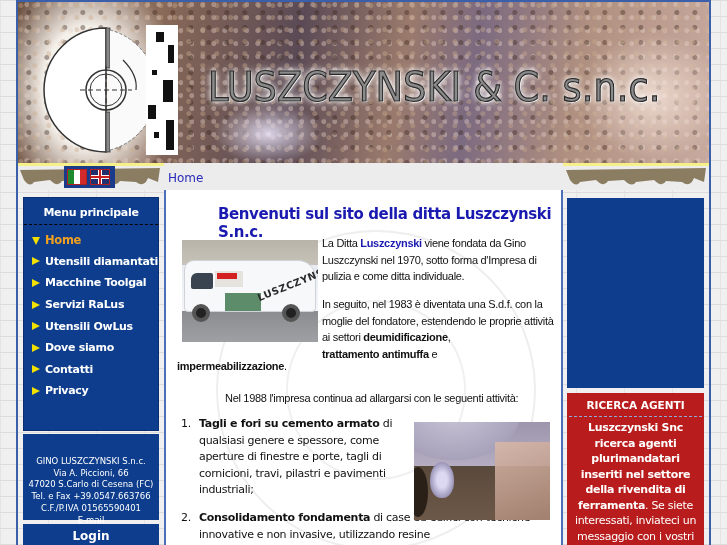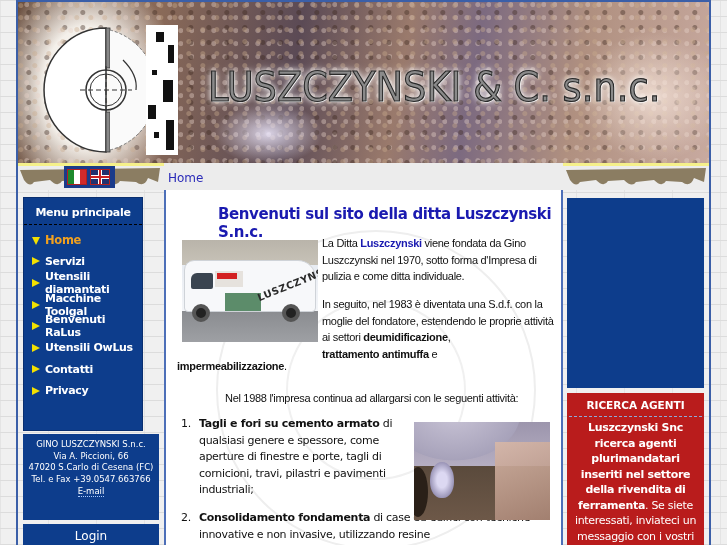--- a/index.html
+++ b/index.html
@@ -81,21 +81,21 @@
     background:
       linear-gradient(90deg, transparent 45%, #cc2020 45%, #cc2020 55%, transparent 55%),
       linear-gradient(transparent 43%, #cc2020 43%, #cc2020 57%, transparent 57%);
   }
   .breadcrumb {
     position: absolute; left: 168px; top: 171px; font-size: 12px; color: #2a2ab8;
     font-family: "DejaVu Sans", sans-serif; text-decoration: none;
   }
   
   .menu-box {
-    position: absolute; left: 23px; top: 197px; width: 120px; height: 234px;
+    position: absolute; left: 23px; top: 197px; width: 136px; height: 234px;
     background: #0d3d8c; border: 1px solid #0a2f70;
   }
   .menu-title {
     color: #ffffff; font-weight: bold; font-size: 11px; text-align: center;
     padding-top: 8px; height: 27px;
     border-bottom: 1px dashed #000000;
     font-family: "DejaVu Sans", sans-serif; letter-spacing: -0.3px;
   }
   .menu-list { list-style: none; padding-top: 4px; }
   .menu-item {
@@ -109,28 +109,28 @@
     border-top: 4.5px solid transparent; border-bottom: 4.5px solid transparent;
     border-left: 8px solid #f2e000;
   }
   .tri.down {
     border-left: 4.5px solid transparent; border-right: 4.5px solid transparent;
     border-top: 8px solid #f2e000; border-bottom: none; margin-top: 2px;
   }
   .contact-box {
     position: absolute; left: 23px; top: 434px; width: 136px; height: 86px;
     background: #0d3d8c; color: #ffffff; text-align: center;
-    font-size: 8.5px; padding-top: 5px; line-height: 11.7px;
+    font-size: 8.5px; padding-top: 22px; line-height: 11.7px;
     font-family: "DejaVu Sans", sans-serif;
   }
   .contact-box .email { text-decoration: none; color: #ffffff; border-bottom: 1px dotted #aaccff; cursor: pointer; }
   .login-box {
     position: absolute; left: 23px; top: 524px; width: 136px; height: 21px;
     background: #0d3d8c; color: #ffffff; text-align: center;
-    font-size: 12px; font-weight: normal; padding-top: 5px; cursor: pointer;
+    font-size: 12px; font-weight: bold; padding-top: 5px; cursor: pointer;
     font-family: "DejaVu Sans", sans-serif;
   }
   .col-sep-left { position: absolute; left: 164px; top: 190px; width: 2px; height: 355px; background: #4d6fb8; }
   .col-sep-right { position: absolute; left: 561px; top: 190px; width: 2px; height: 355px; background: #4d6fb8; }
   
   .main {
     position: absolute; left: 166px; top: 190px; width: 395px; height: 355px;
     background: #ffffff; overflow: hidden;
   }
   .watermark {
@@ -251,54 +251,55 @@
 
 <div class="menu-box">
   <div class="menu-title">Menu principale</div>
   <ul class="menu-list">
     <li class="menu-item active">
         <span class="tri down"></span>
         <span>Home</span>
       </li>
     <li class="menu-item">
         <span class="tri"></span>
-        <span>Servizi</span>
-      </li>
-    <li class="menu-item">
-        <span class="tri"></span>
         <span>Utensili diamantati</span>
       </li>
     <li class="menu-item">
         <span class="tri"></span>
         <span>Macchine Toolgal</span>
       </li>
     <li class="menu-item">
         <span class="tri"></span>
-        <span>Benvenuti RaLus</span>
+        <span>Servizi RaLus</span>
       </li>
     <li class="menu-item">
         <span class="tri"></span>
         <span>Utensili OwLus</span>
+      </li>
+    <li class="menu-item">
+        <span class="tri"></span>
+        <span>Dove siamo</span>
       </li>
     <li class="menu-item">
         <span class="tri"></span>
         <span>Contatti</span>
       </li>
     <li class="menu-item">
         <span class="tri"></span>
         <span>Privacy</span>
       </li>
   </ul>
 </div>
 
 <div class="contact-box">
   <div>GINO LUSZCZYNSKI S.n.c.</div>
   <div>Via A. Piccioni, 66</div>
   <div>47020 S.Carlo di Cesena (FC)</div>
   <div>Tel. e Fax +39.0547.663766</div>
+  <div>C.F./P.IVA 01565590401</div>
   <div><a class="email">E-mail</a></div>
 </div>
 
 <div class="login-box">Login</div>
 
 <div class="main">
   <div class="watermark"></div>
   <div class="watermark2"></div>
   <h1 class="main-title">Benvenuti sul sito della ditta Luszczynski S.n.c.</h1>
 

